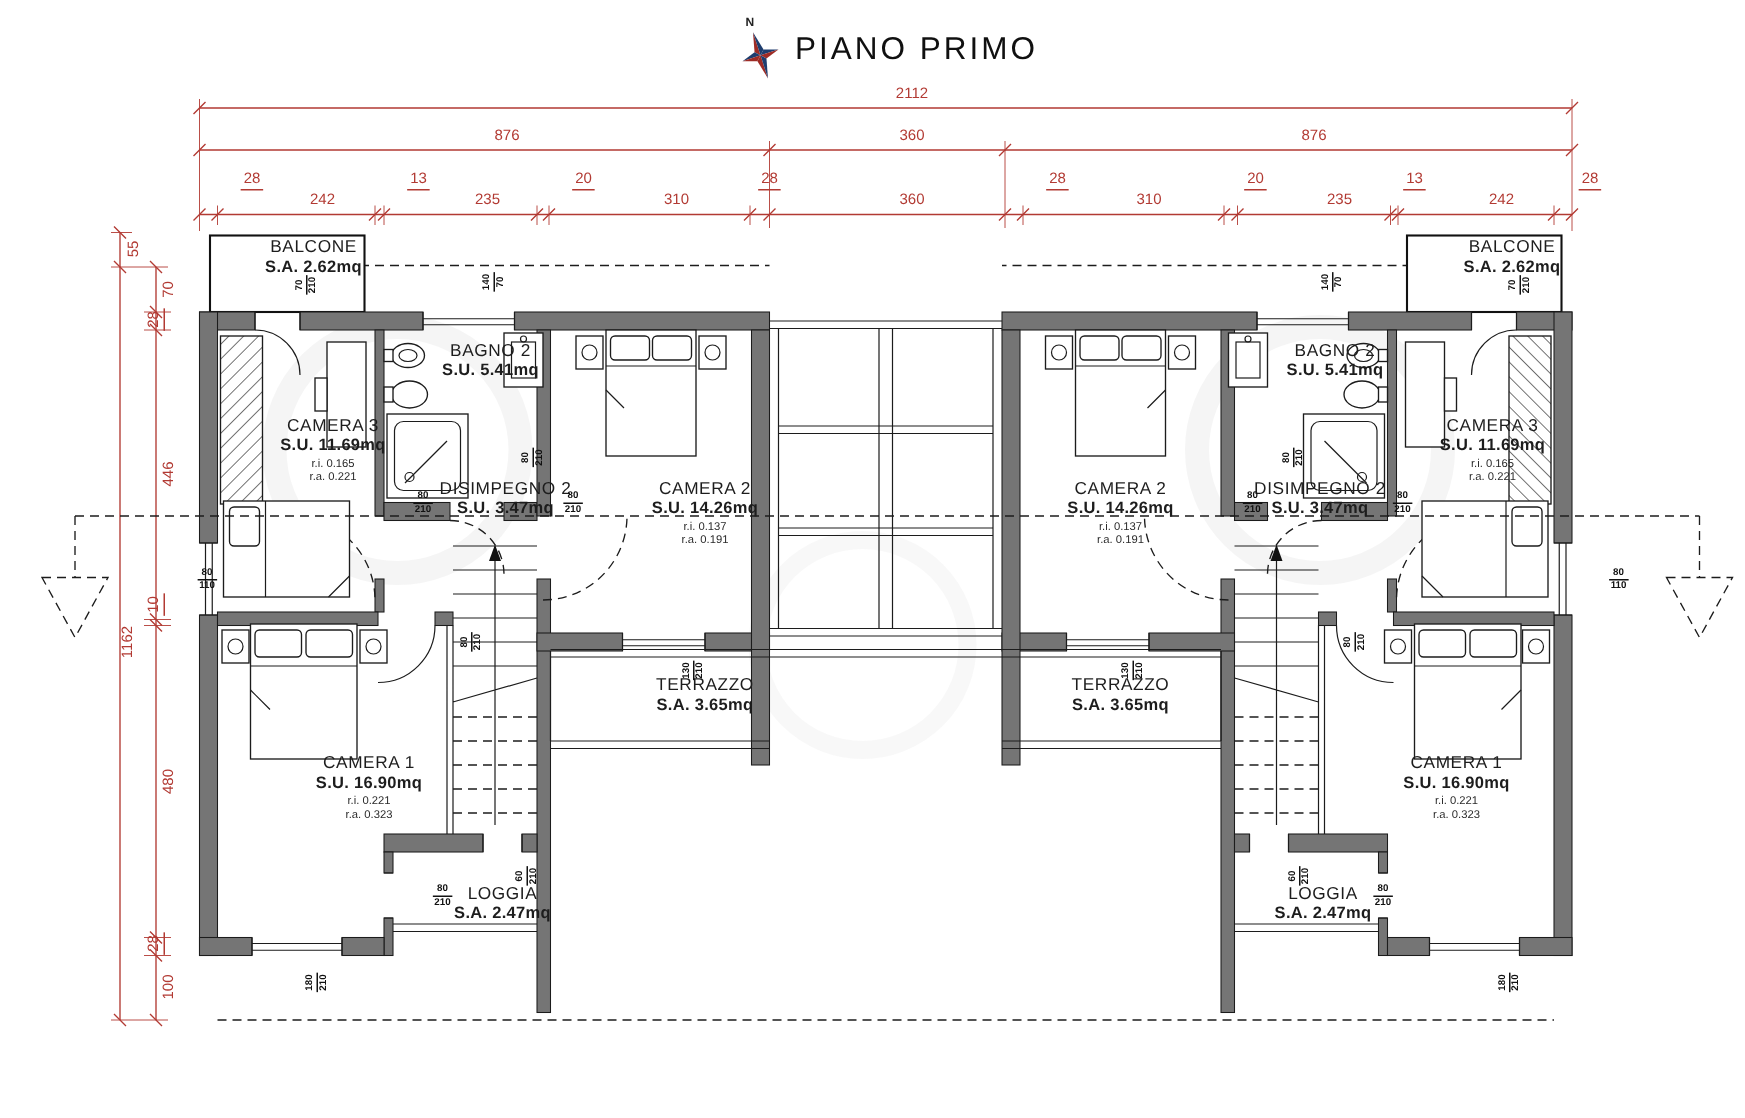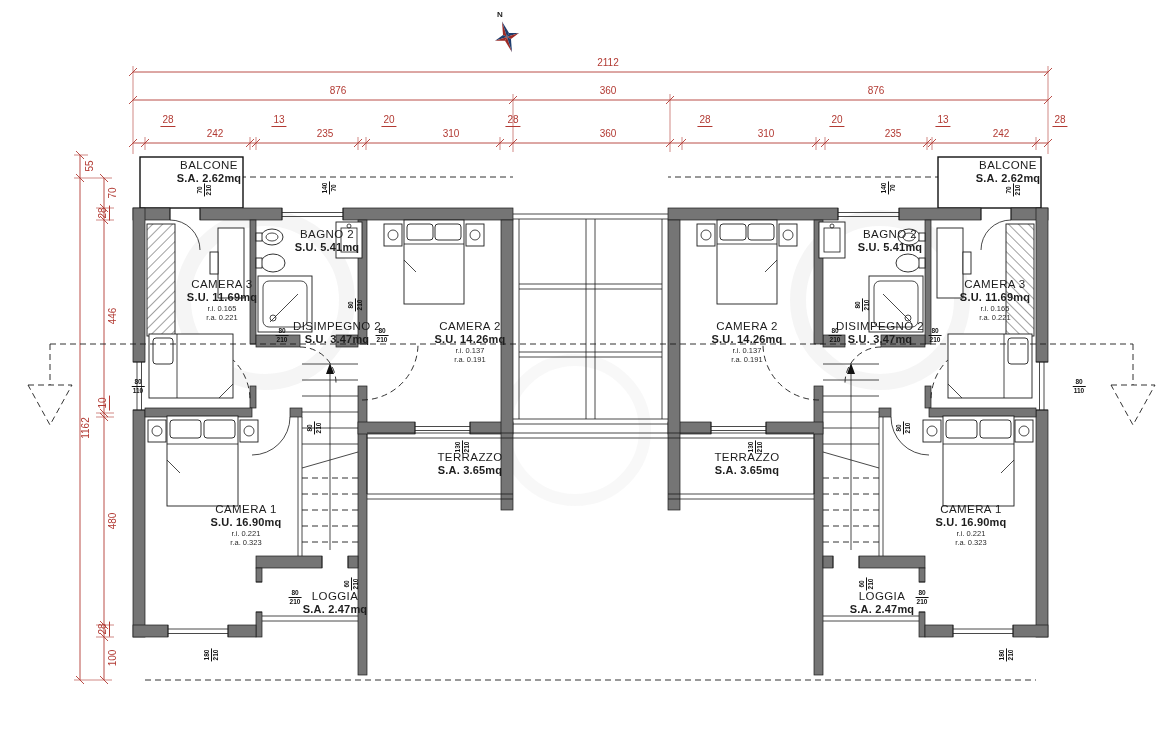--- a/index.html
+++ b/index.html
@@ -175,20 +175,21 @@
         <polygon points="20,6 16.5,20.5 20,24" fill="#9e2b25"></polygon>
         <polygon points="20,6 23.5,20.5 20,24" fill="#1e3d6e"></polygon>
         <polygon points="34,24 23.5,20.5 20,24" fill="#1e3d6e"></polygon>
         <polygon points="34,24 23.5,27.5 20,24" fill="#9e2b25"></polygon>
         <polygon points="20,42 16.5,27.5 20,24" fill="#9e2b25"></polygon>
         <polygon points="20,42 23.5,27.5 20,24" fill="#1e3d6e"></polygon>
         <polygon points="6,24 16.5,20.5 20,24" fill="#1e3d6e"></polygon>
         <polygon points="6,24 16.5,27.5 20,24" fill="#9e2b25"></polygon>
       </g>
     </svg>
+    <span class="pagetitle">PIANO PRIMO</span>
   </div>
 
   <div class="labels" id="labels">
       <div class="dim" style="left: 590px; top: 63px;">2112</div>
       <div class="dim" style="left: 320px; top: 91px;">876</div>
       <div class="dim" style="left: 590px; top: 91px;">360</div>
       <div class="dim" style="left: 858px; top: 91px;">876</div>
       <div class="dim ul" style="left: 150px; top: 121px;">28</div>
       <div class="dim" style="left: 197px; top: 134px;">242</div>
       <div class="dim ul" style="left: 261px; top: 121px;">13</div>

